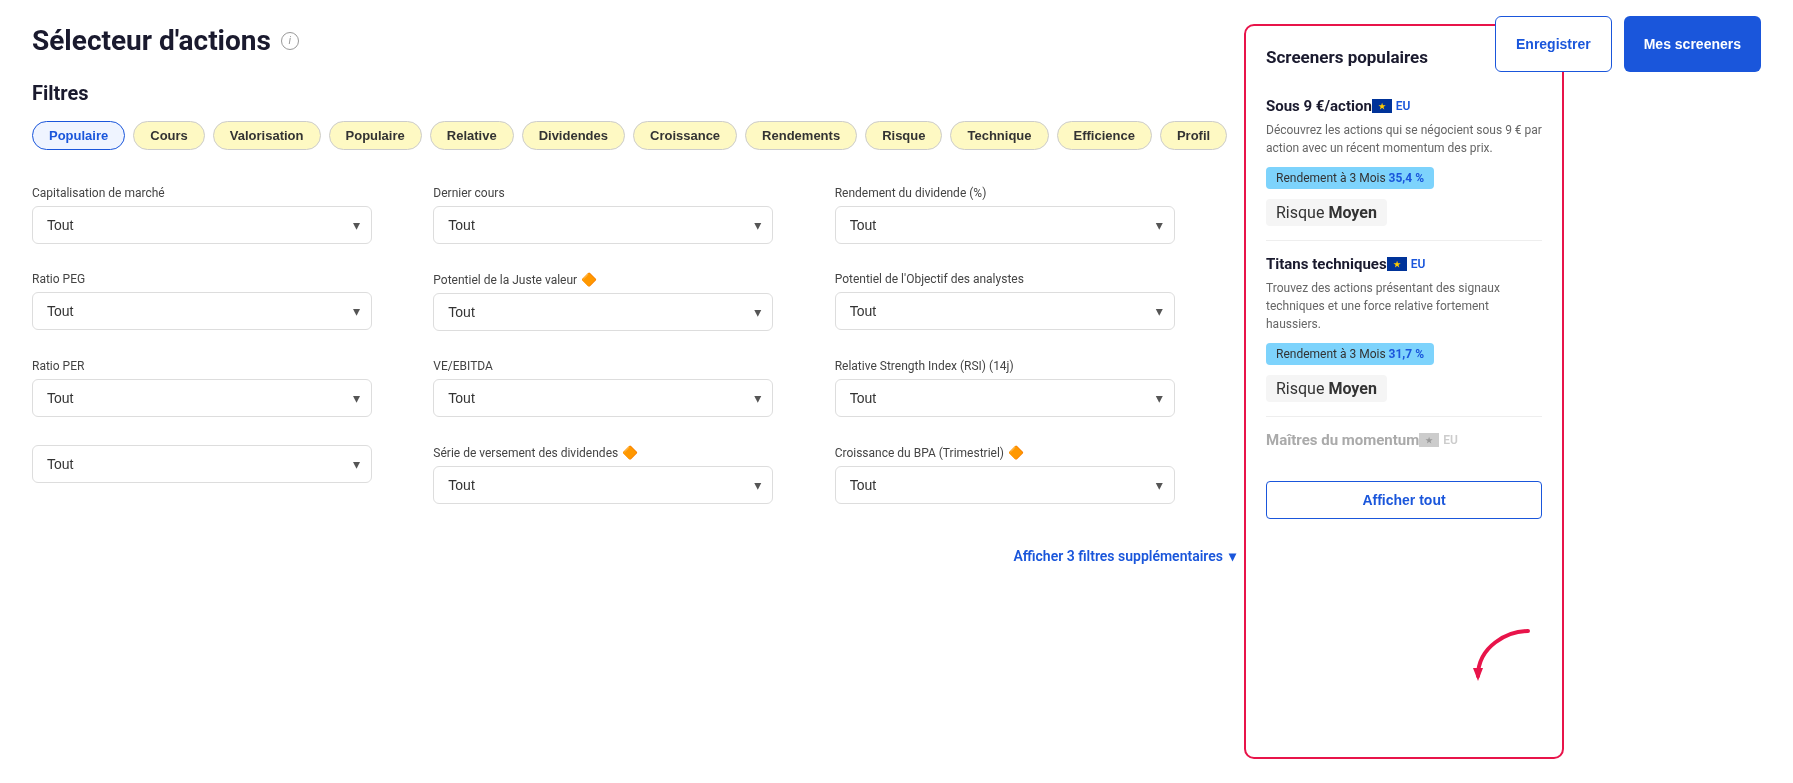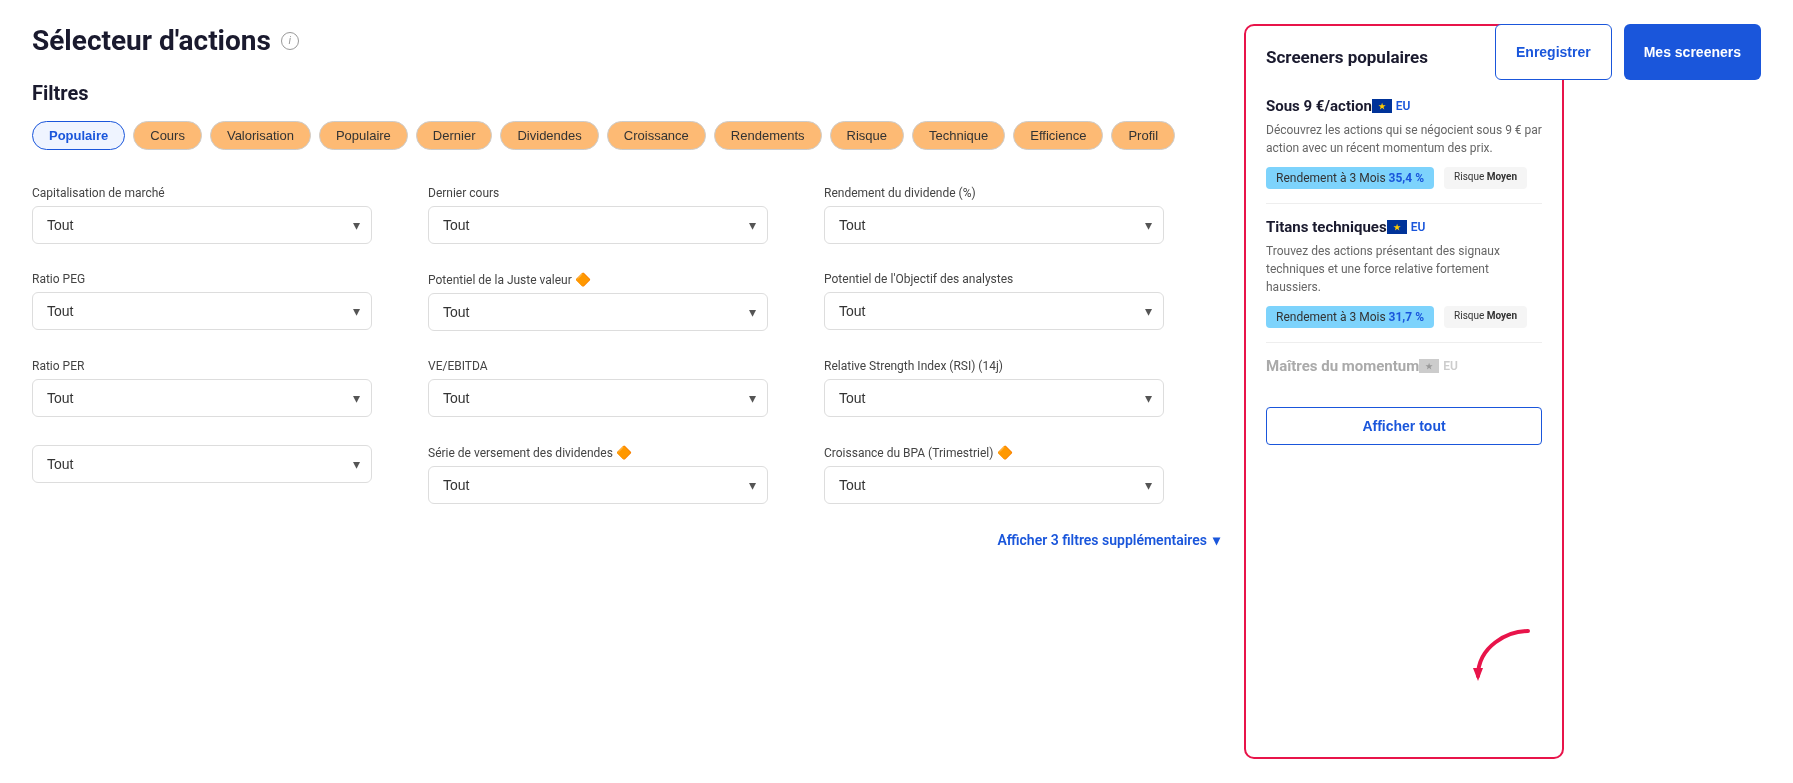--- a/index.html
+++ b/index.html
@@ -7,21 +7,21 @@
       font-family: -apple-system, BlinkMacSystemFont, 'Segoe UI', Roboto, sans-serif;
       background: #fff;
       color: #1a1a2e;
       font-size: 14px;
     }
     .page-container {
       display: flex;
       width: 1596px;
       min-height: 783px;
       padding: 24px 32px;
-      gap: 24px;
+      gap: 8px;
     }
     .main-content {
       flex: 1;
       min-width: 0;
     }
     
     .page-header {
       display: flex;
       align-items: center;
       justify-content: space-between;
@@ -115,26 +115,26 @@
     
     .filter-tabs {
       display: flex;
       flex-wrap: wrap;
       gap: 8px;
       margin-bottom: 24px;
     }
     .filter-tab {
       padding: 6px 16px;
       border: 1.5px solid #ccc;
-      background: #fdba74;
+      background: #fef9c3;
       border-radius: 20px;
       font-size: 13px;
       cursor: pointer;
       color: #333;
-      font-weight: 400;
+      font-weight: 700;
     }
     .filter-tab.active {
       border-color: #1a56db;
       background: #eff4ff;
       color: #1a56db;
       font-weight: 600;
     }
     
     .filter-grid {
       display: grid;
@@ -175,21 +175,21 @@
       content: '▾';
       position: absolute;
       right: 12px;
       top: 50%;
       transform: translateY(-50%);
       color: #555;
       pointer-events: none;
     }
     
     .show-more-filters {
-      margin-top: 12px;
+      margin-top: 28px;
       color: #1a56db;
       font-weight: 600;
       font-size: 14px;
       cursor: pointer;
       display: flex;
       align-items: flex-end;
       gap: 6px;
       justify-content: flex-end;
     }
 
@@ -280,21 +280,21 @@
       color: #333;
     }
     .stat-pill span {
       font-weight: 700;
       color: #1a56db;
     }
     .stat-pill-plain {
       padding: 4px 10px;
       background: #f5f5f5;
       border-radius: 4px;
-      font-size: 10px;
+      font-size: 16px;
       color: #333;
     }
     .stat-pill-plain span {
       font-weight: 700;
     }
     
     .arrow-overlay {
       position: absolute;
       bottom: 68px;
       right: 24px;
@@ -349,21 +349,21 @@
 
     <div class="filters-header">
       <h2 class="filters-title">Filtres</h2>
     </div>
 
     <div class="filter-tabs">
       <button class="filter-tab active">Populaire</button>
       <button class="filter-tab">Cours</button>
       <button class="filter-tab">Valorisation</button>
       <button class="filter-tab">Populaire</button>
-      <button class="filter-tab">Dernier</button>
+      <button class="filter-tab">Relative</button>
       <button class="filter-tab">Dividendes</button>
       <button class="filter-tab">Croissance</button>
       <button class="filter-tab">Rendements</button>
       <button class="filter-tab">Risque</button>
       <button class="filter-tab">Technique</button>
       <button class="filter-tab">Efficience</button>
       <button class="filter-tab">Profil</button>
     </div>
 
     <div class="filter-grid">
@@ -535,16 +535,16 @@
       <svg class="arrow-svg" viewBox="0 0 70 60" fill="none" xmlns="http://www.w3.org/2000/svg">
         <path d="M 60 5 C 40 5, 10 20, 10 50" stroke="#e8144a" stroke-width="4" fill="none" stroke-linecap="round"></path>
         <polygon points="5,42 15,42 10,55" fill="#e8144a"></polygon>
       </svg>
     </div>
 
     <button class="show-all-btn">Afficher tout</button>
   </div>
 </div>
 
-<div style="position: fixed; top: 24px; right: 32px; display: flex; gap: 12px;">
+<div style="position: fixed; top: 16px; right: 32px; display: flex; gap: 12px;">
   <button class="btn-outline">Enregistrer</button>
   <button class="btn-primary">Mes screeners</button>
 </div>
 
 </body></html>

